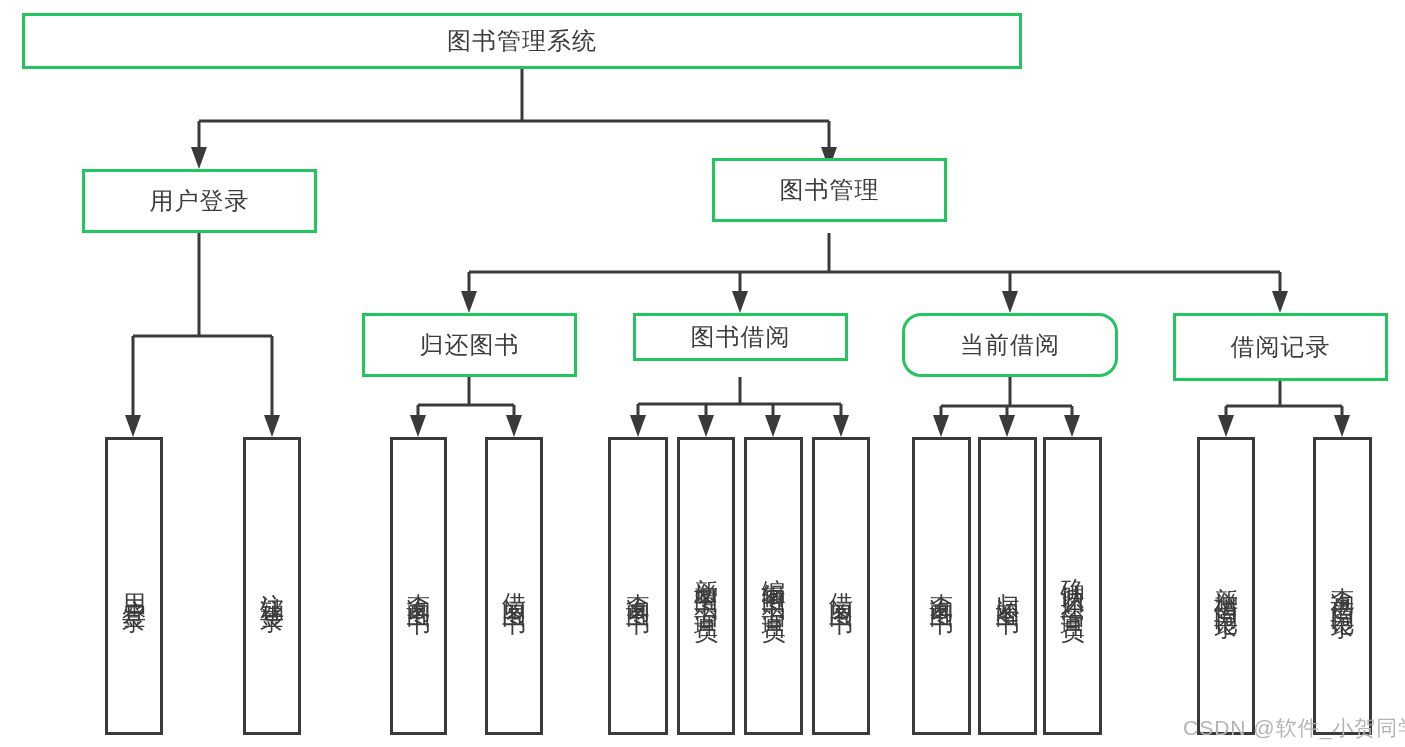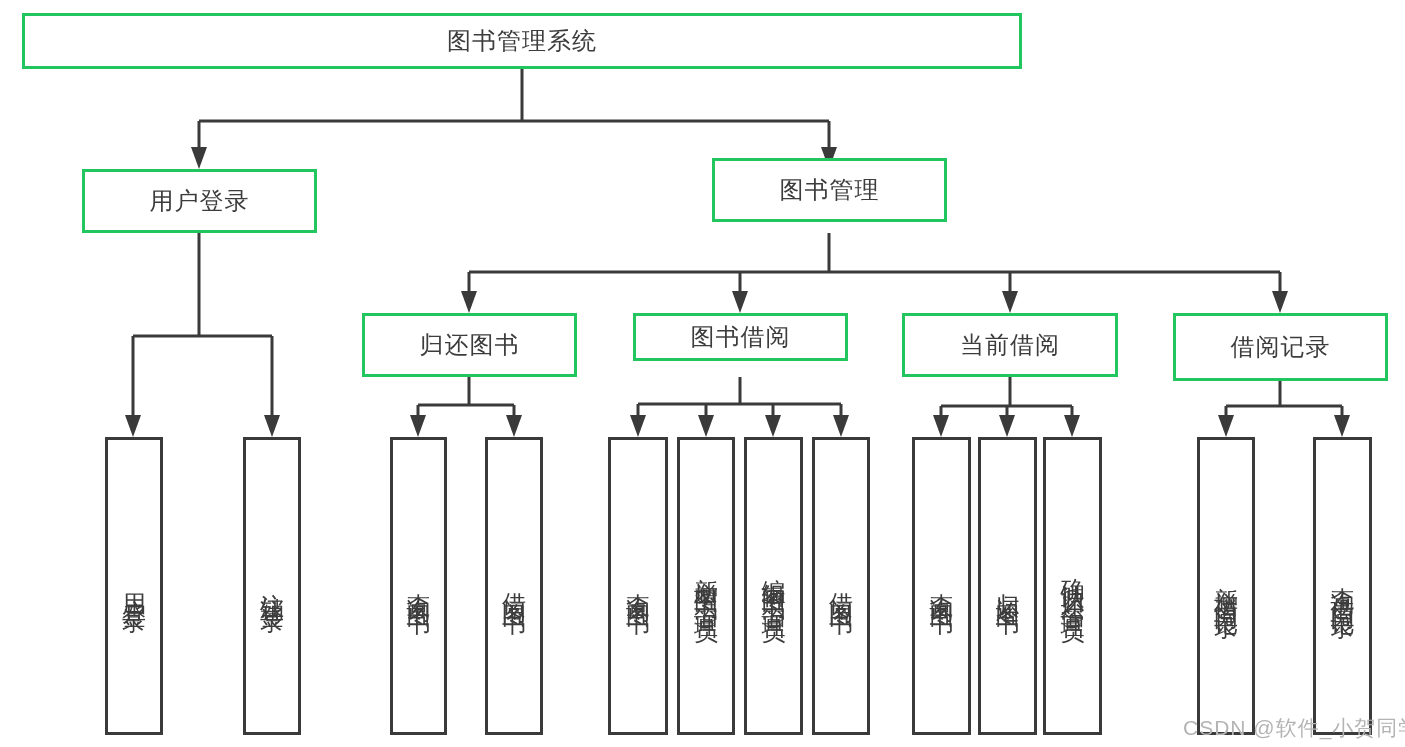--- a/index.html
+++ b/index.html
@@ -143,21 +143,21 @@
   <div class="node" style="left:712px; top:158px; width:235px; height:64px;">
     <span>图书管理</span>
   </div>
 
   <div class="node" style="left:362px; top:313px; width:215px; height:64px;">
     <span>归还图书</span>
   </div>
   <div class="node" style="left:633px; top:313px; width:215px; height:48px;">
     <span>图书借阅</span>
   </div>
-  <div class="node" style="left:902px; top:313px; width:216px; height:64px;">
+  <div class="node" style="left:902px; top:313px; width:216px; height:64px;border-radius:19px;">
     <span>当前借阅</span>
   </div>
   <div class="node" style="left:1173px; top:313px; width:215px; height:68px;">
     <span>借阅记录</span>
   </div>
 
   <div class="leaf" style="left:105px; width:58px;">
     <span class="vtext">用户登录</span>
   </div>
   <div class="leaf" style="left:243px; width:58px;">

